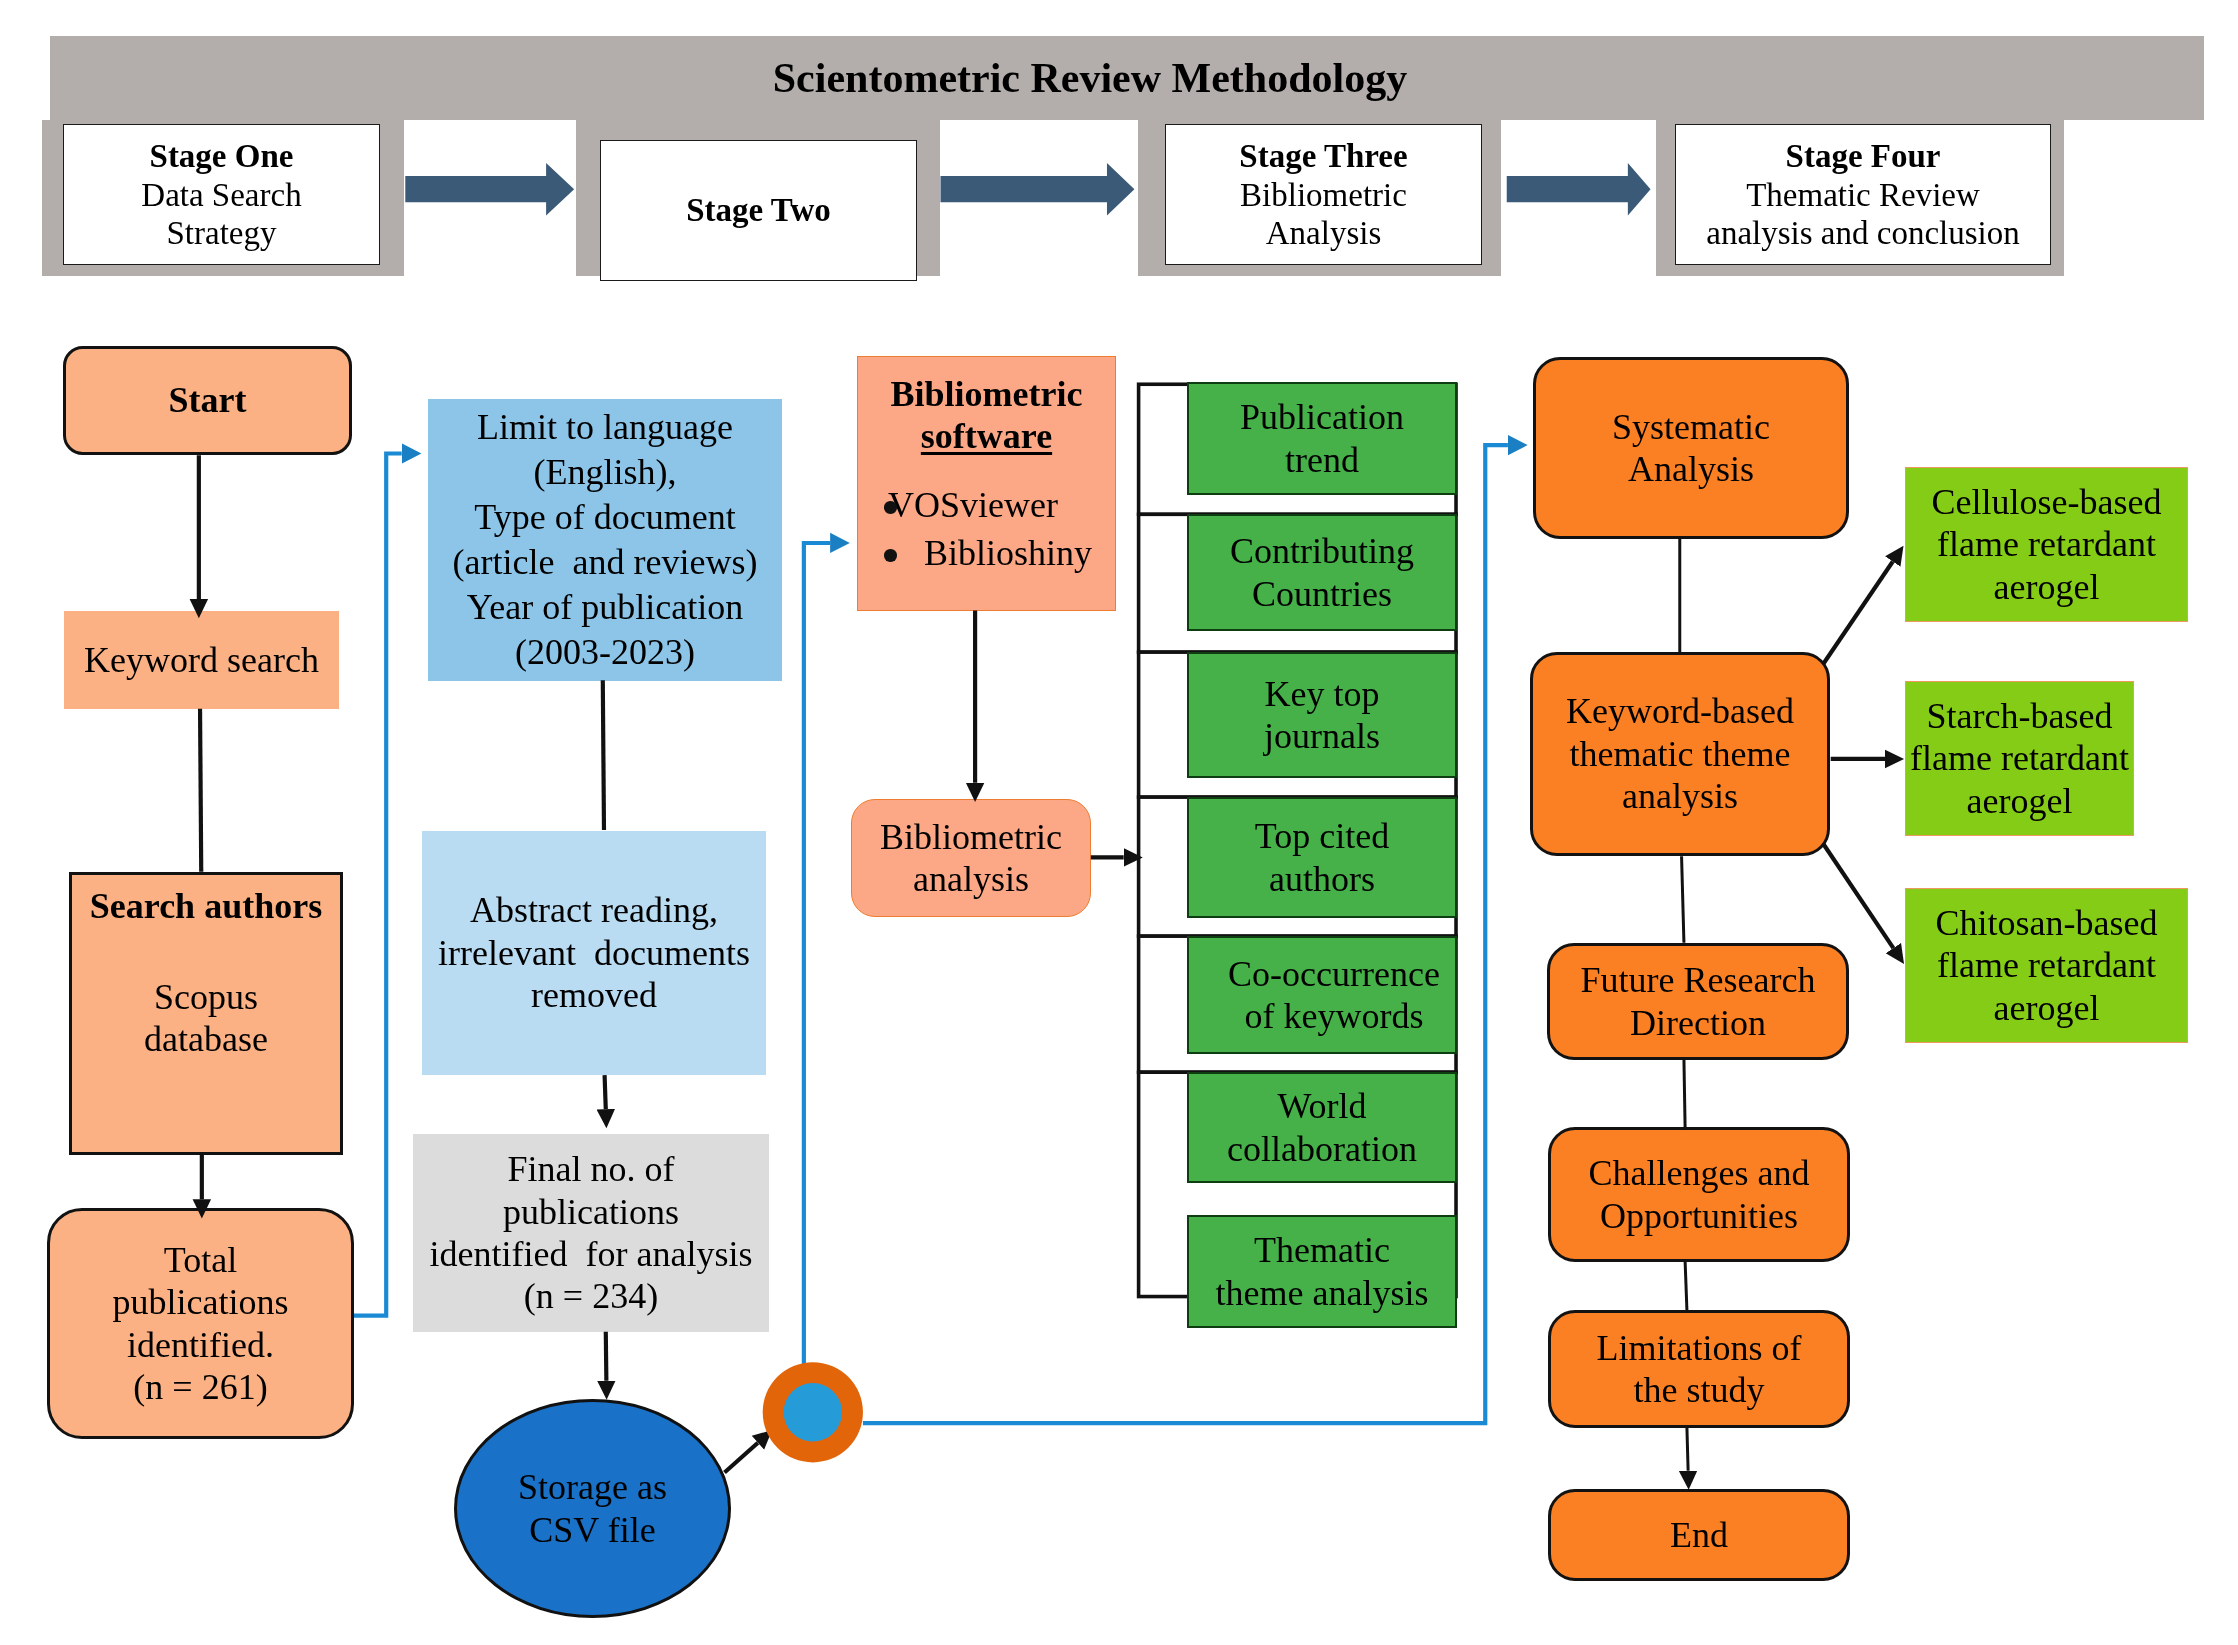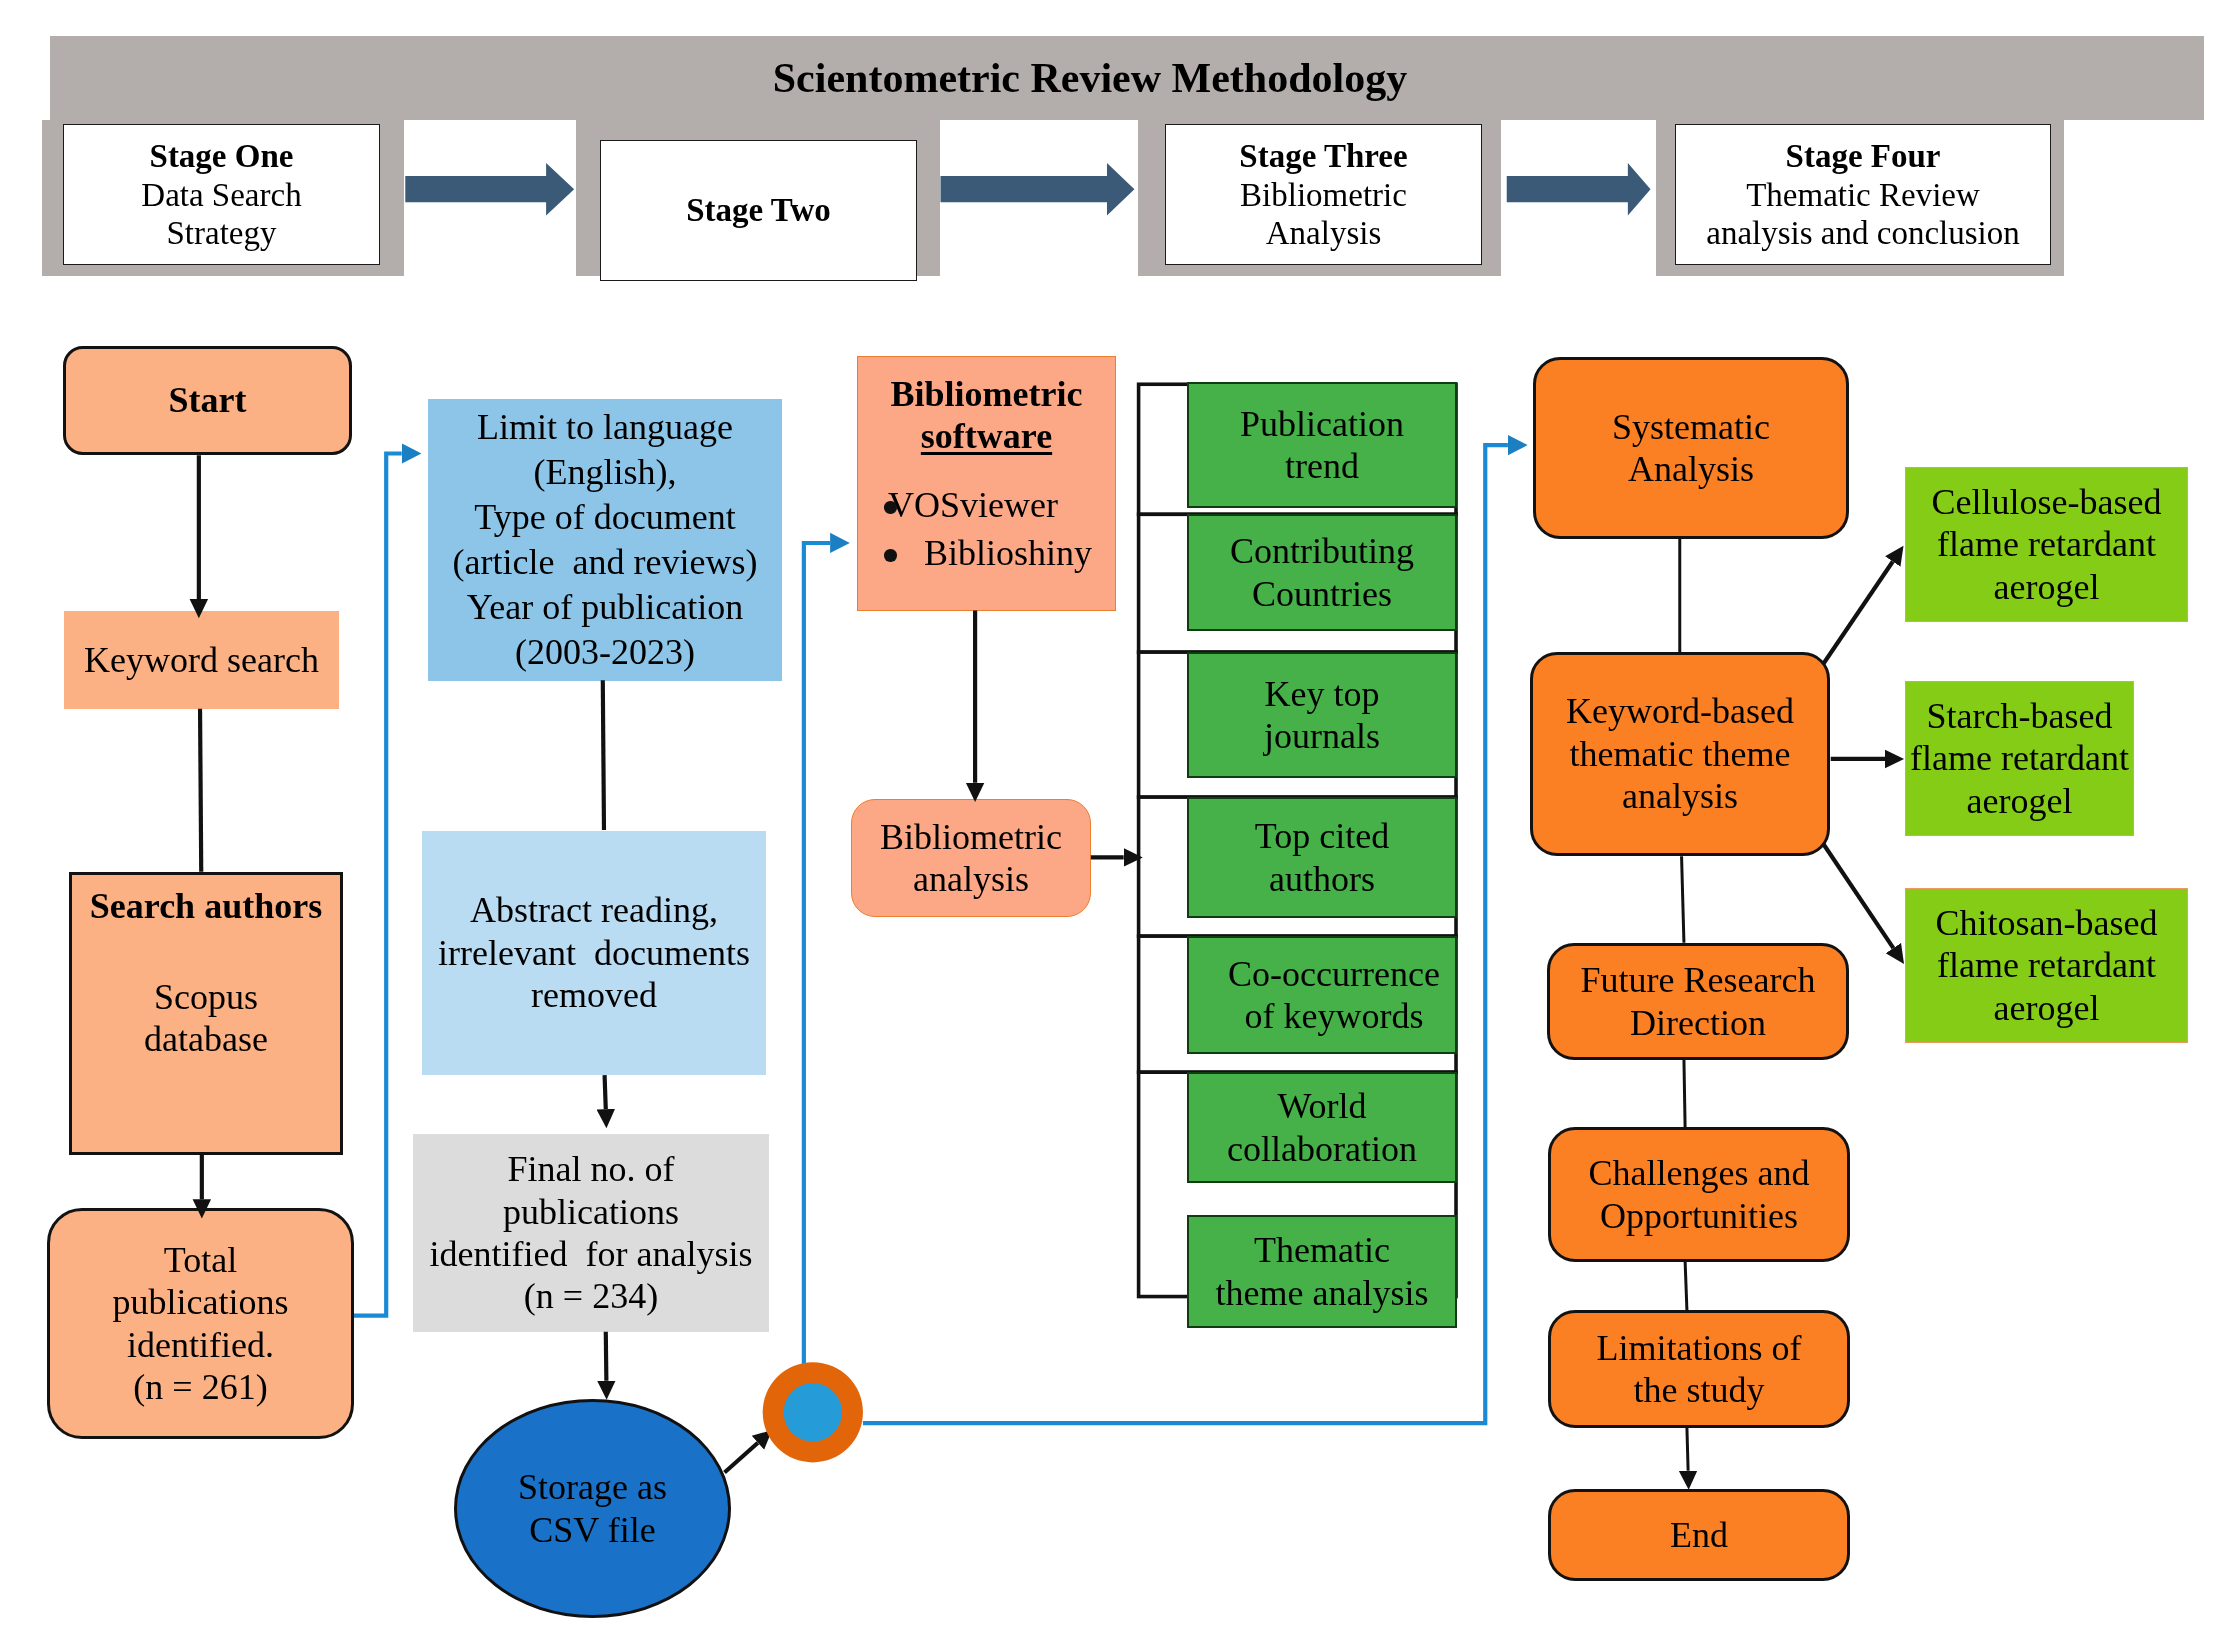--- a/index.html
+++ b/index.html
@@ -168,21 +168,21 @@
         <div class="txt" style="white-space: pre-wrap;">Challenges and
 Opportunities</div>
       </div>
       <div class="abs ctr orange r-md" style="left: 1548px; top: 1310px; width: 302px; height: 118px;">
         <div class="txt" style="white-space: pre-wrap;">Limitations of
 the study</div>
       </div>
       <div class="abs ctr orange r-md" style="left: 1548px; top: 1489px; width: 302px; height: 92px;">
         <div class="txt" style="white-space: pre-wrap;">End</div>
       </div>
-      <div class="abs ctr green" style="left: 1187px; top: 382px; width: 270px; height: 126px;">
+      <div class="abs ctr green" style="left: 1187px; top: 382px; width: 270px; height: 113px;">
         <div class="txt" style="white-space: pre-wrap;">Publication
 trend</div>
       </div>
       <div class="abs ctr green" style="left: 1187px; top: 514px; width: 270px; height: 117px;">
         <div class="txt" style="white-space: pre-wrap;">Contributing
 Countries</div>
       </div>
       <div class="abs ctr green" style="left: 1187px; top: 652px; width: 270px; height: 126px;">
         <div class="txt" style="white-space: pre-wrap;">Key top
 journals</div>

